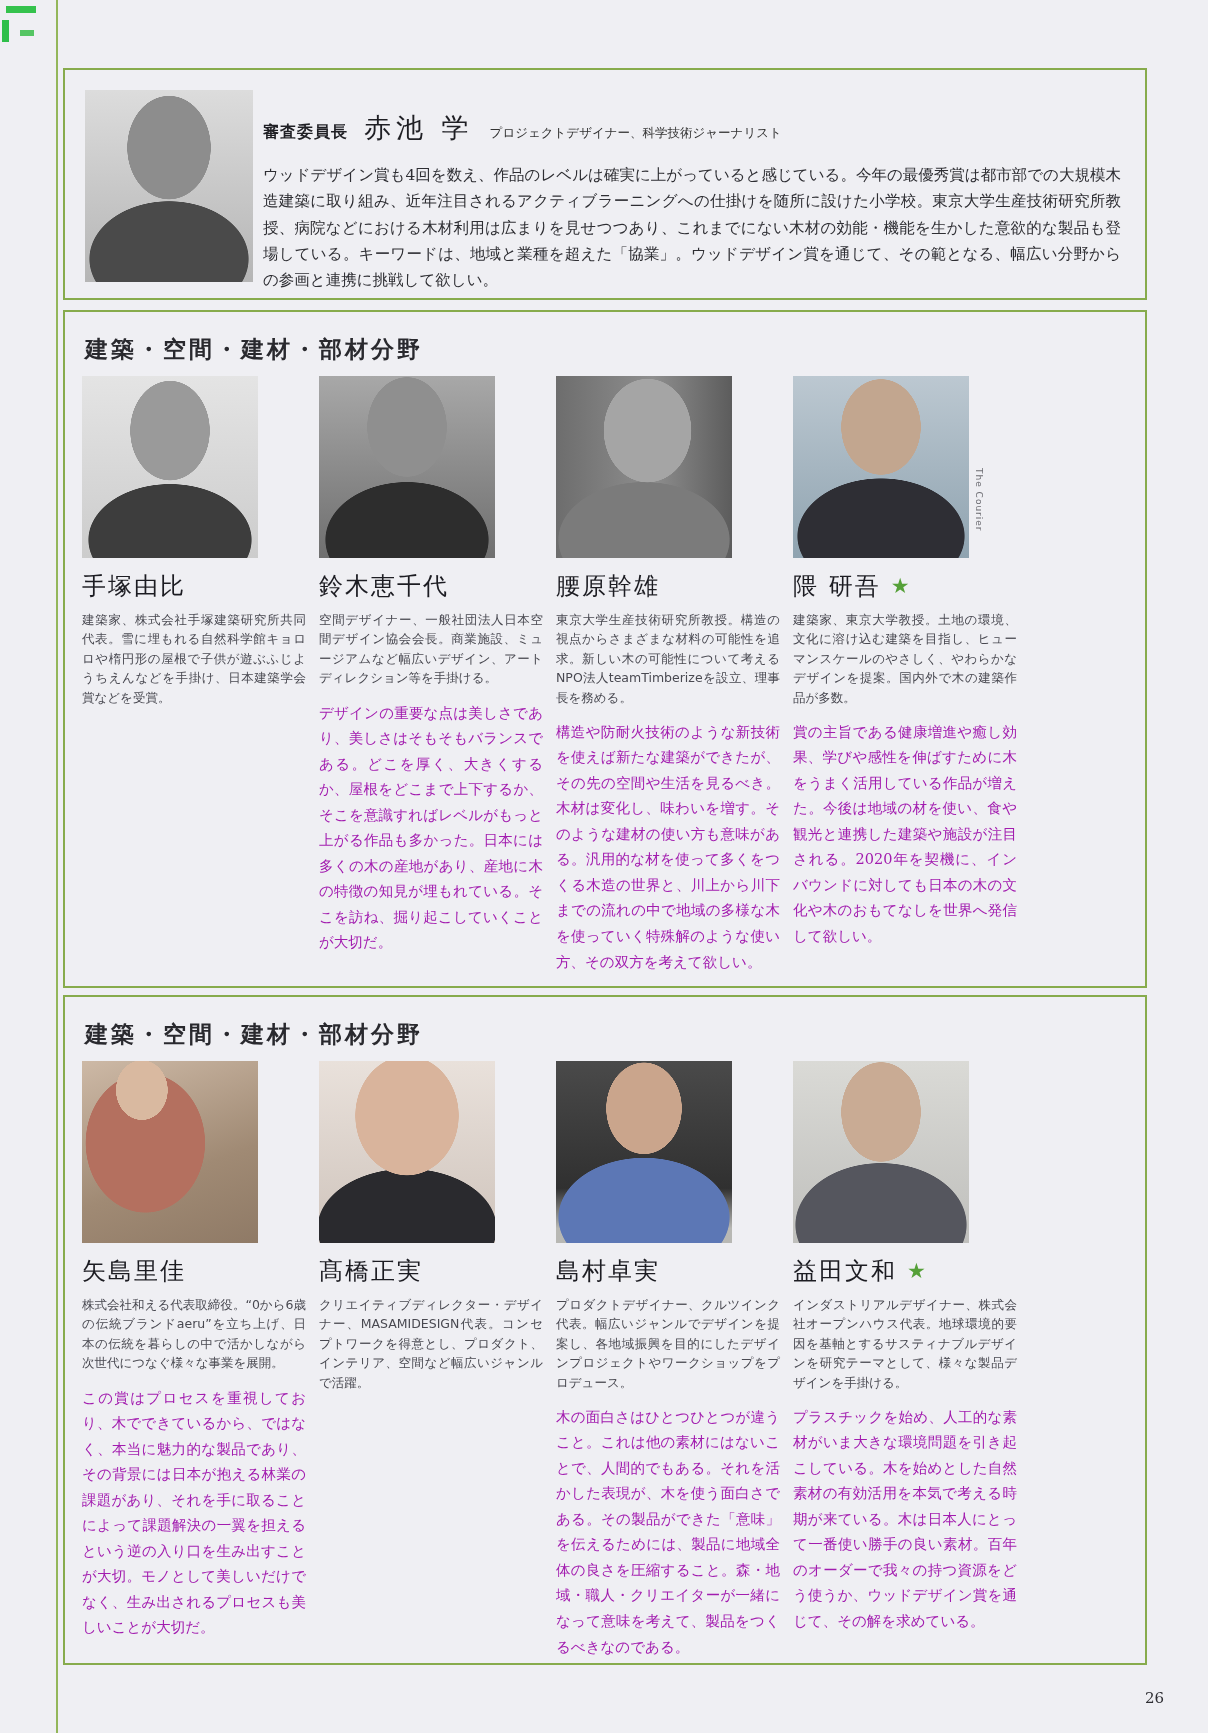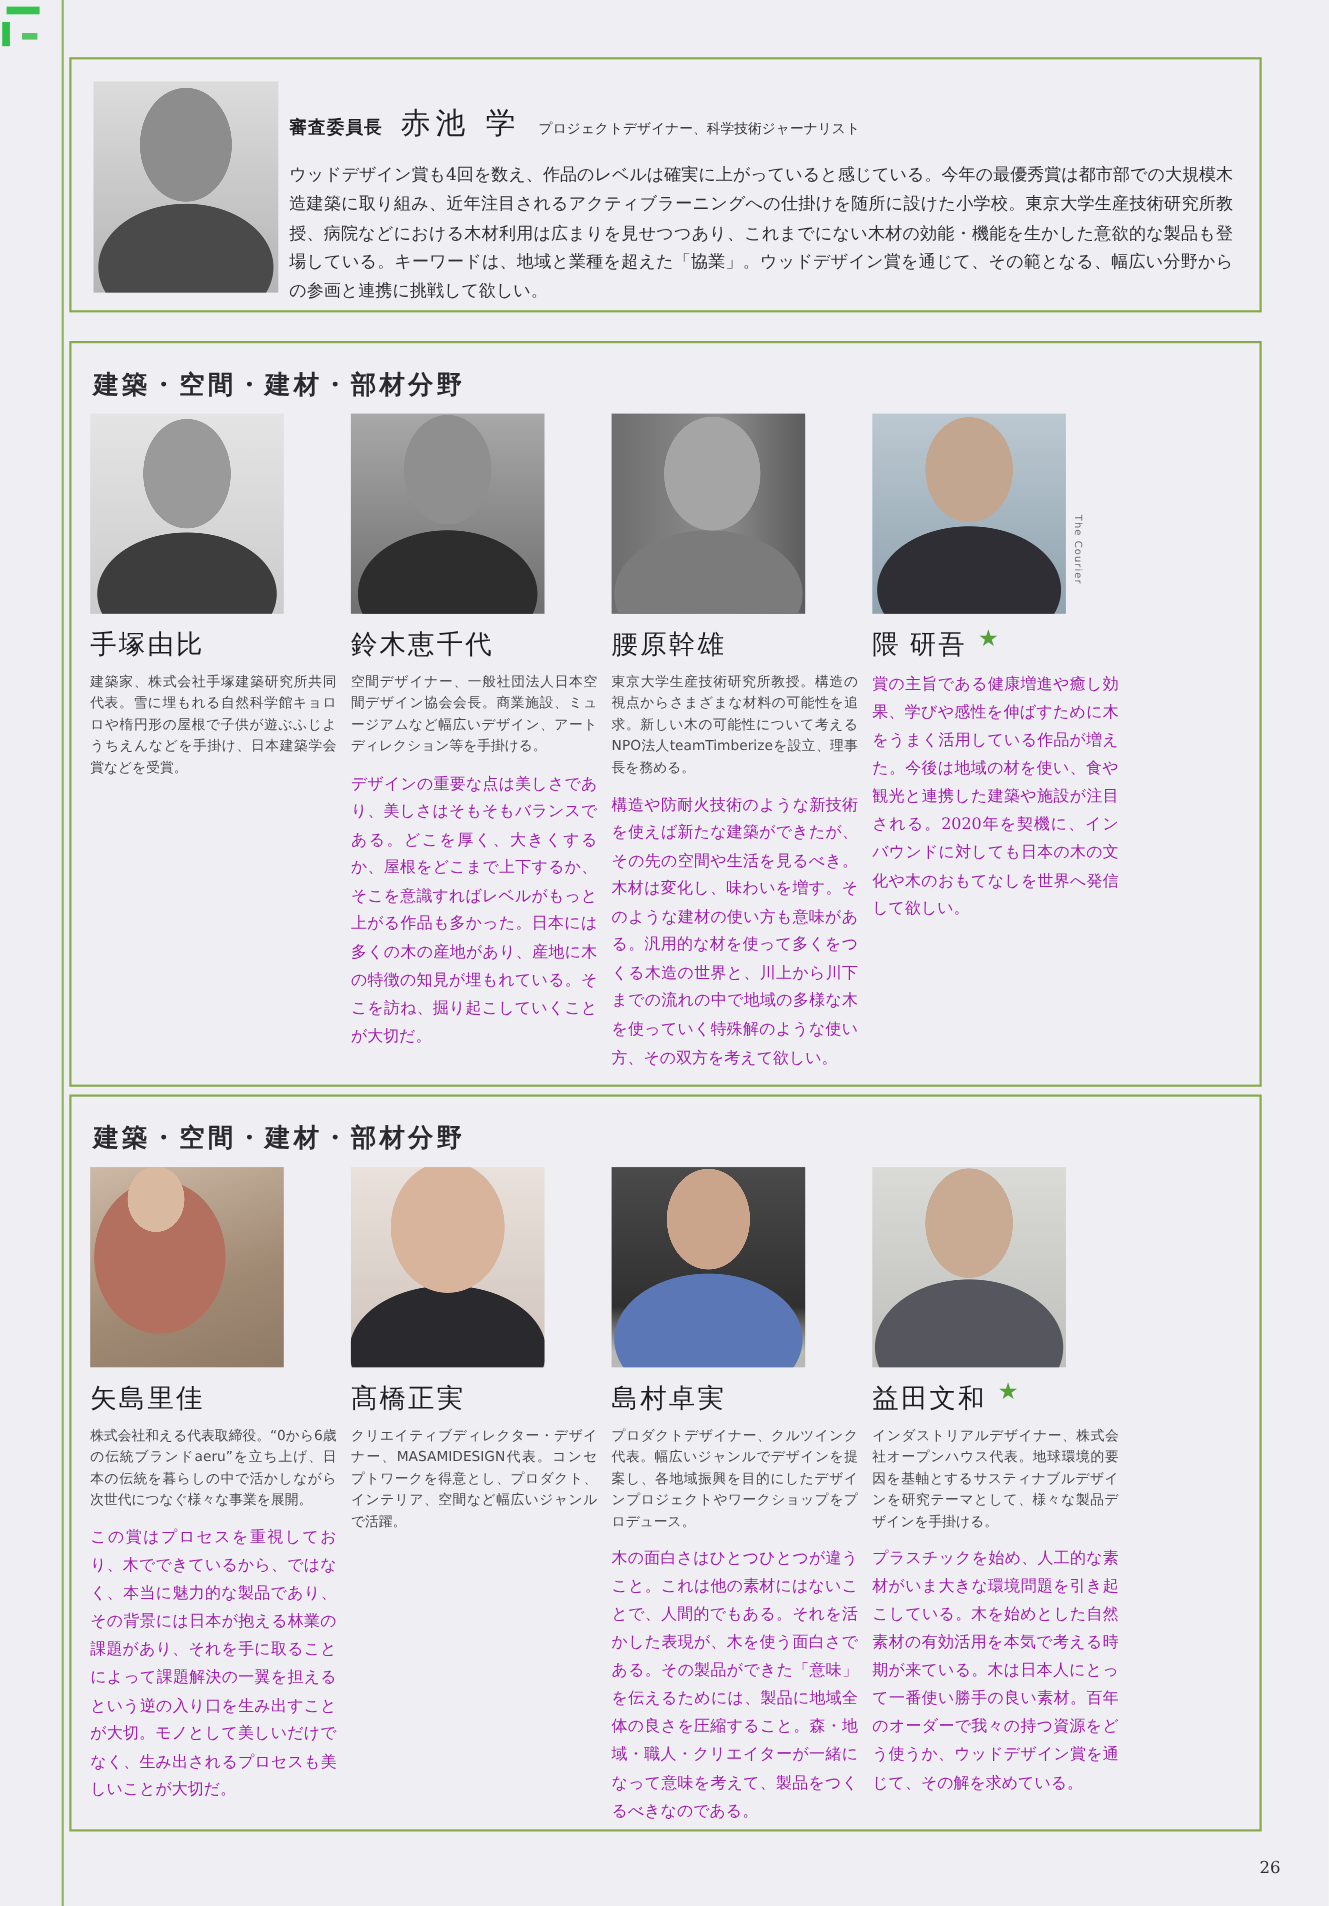--- a/index.html
+++ b/index.html
@@ -7,41 +7,41 @@
     position:relative; width:1208px; height:1733px;
     background:#efeff3; overflow:hidden;
     font-family:"DejaVu Serif", serif; color:#2e2e33;
   }
   .edge-line { position:absolute; left:56px; top:0; width:2px; height:1733px; background:#93b65a; }
   .corner-mark-a { position:absolute; left:6px; top:6px; width:30px; height:7px; background:#35c24d; }
   .corner-mark-b { position:absolute; left:2px; top:20px; width:7px; height:22px; background:#2fbf4a; }
   .corner-mark-c { position:absolute; left:20px; top:30px; width:14px; height:6px; background:#55c563; }
 
   .box { position:absolute; border:2px solid #87ab4c; overflow:hidden; }
-  #box-chief { left:63px; top:52px;  width:1080px; height:228px; }
+  #box-chief { left:63px; top:68px;  width:1080px; height:228px; }
   #box-s1    { left:63px; top:310px; width:1080px; height:674px; }
   #box-s2    { left:63px; top:995px; width:1080px; height:666px; }
 
   
   .chief-photo { position:absolute; left:20px; top:20px; width:168px; height:192px; }
   .chief-text  { position:absolute; left:198px; top:40px; right:24px; }
   .chief-head  { display:flex; align-items:baseline; gap:16px; }
   .chief-role  { font-family:"DejaVu Sans",sans-serif; font-weight:bold; font-size:16px; color:#1f1f24; letter-spacing:1px; }
   .chief-name  { font-size:27px; letter-spacing:5px; color:#1f1f24; }
   .chief-title { font-family:Liberation Mono, monospace; font-size:12.5px; color:#333; }
   .chief-comment { margin-top:16px; font-size:15.5px; line-height:1.7; text-align:justify; }
 
   
   .sec-head { position:absolute; left:20px; top:22px;
     font-family:"DejaVu Sans",sans-serif; font-weight:bold;
     font-size:23px; letter-spacing:3px; color:#29292e; }
   .judges { position:absolute; left:17px; top:64px; right:15px; display:flex; gap:13px; }
   .judge  { width:224px; position:relative; flex:0 0 224px; }
   .photo  { width:176px; height:182px; margin-bottom:12px; }
-  .jname  { font-size:24px; letter-spacing:2px; color:#1c1c22; display:flex; align-items:flex-start; gap:10px; margin-bottom:8px;font-family:Liberation Serif, serif; }
+  .jname  { font-size:24px; letter-spacing:2px; color:#1c1c22; display:flex; align-items:center; gap:10px; margin-bottom:8px; }
   .star   { color:#55a038; font-size:21px; line-height:1; }
   .bio    { font-family:"DejaVu Sans",sans-serif; font-size:12.5px; line-height:1.55; color:#494951; text-align:justify; margin-bottom:13px; }
   .comment{ font-size:14.5px; line-height:1.76; text-align:justify; color:#a21caf; }
   .credit { position:absolute; left:181px; top:92px; writing-mode:vertical-rl;
     font-family:"DejaVu Sans",sans-serif; font-size:9px; color:#6d6d73; letter-spacing:1px; }
 
   
   .ph-chief { background:
       radial-gradient(42px 52px at 50% 30%, #8d8d8d 99%, transparent 100%),
       radial-gradient(80px 58px at 50% 88%, #4a4a4a 99%, transparent 100%),
@@ -132,20 +132,21 @@
         <div class="comment">構造や防耐火技術のような新技術を使えば新たな建築ができたが、その先の空間や生活を見るべき。木材は変化し、味わいを増す。そのような建材の使い方も意味がある。汎用的な材を使って多くをつくる木造の世界と、川上から川下までの流れの中で地域の多様な木を使っていく特殊解のような使い方、その双方を考えて欲しい。</div>
       </div>
 
       <div class="judge">
         <div class="photo ph-4"></div>
         <div class="credit">The Courier</div>
         <div class="jname">
           <span>隈 研吾</span>
           <span class="star">★</span>
         </div>
+        <div class="bio">建築家、東京大学教授。土地の環境、文化に溶け込む建築を目指し、ヒューマンスケールのやさしく、やわらかなデザインを提案。国内外で木の建築作品が多数。</div>
         <div class="comment">賞の主旨である健康増進や癒し効果、学びや感性を伸ばすために木をうまく活用している作品が増えた。今後は地域の材を使い、食や観光と連携した建築や施設が注目される。2020年を契機に、インバウンドに対しても日本の木の文化や木のおもてなしを世界へ発信して欲しい。</div>
       </div>
 
     </div>
   </div>
 
   <div class="box" id="box-s2">
     <div class="sec-head">建築・空間・建材・部材分野</div>
     <div class="judges">
 

